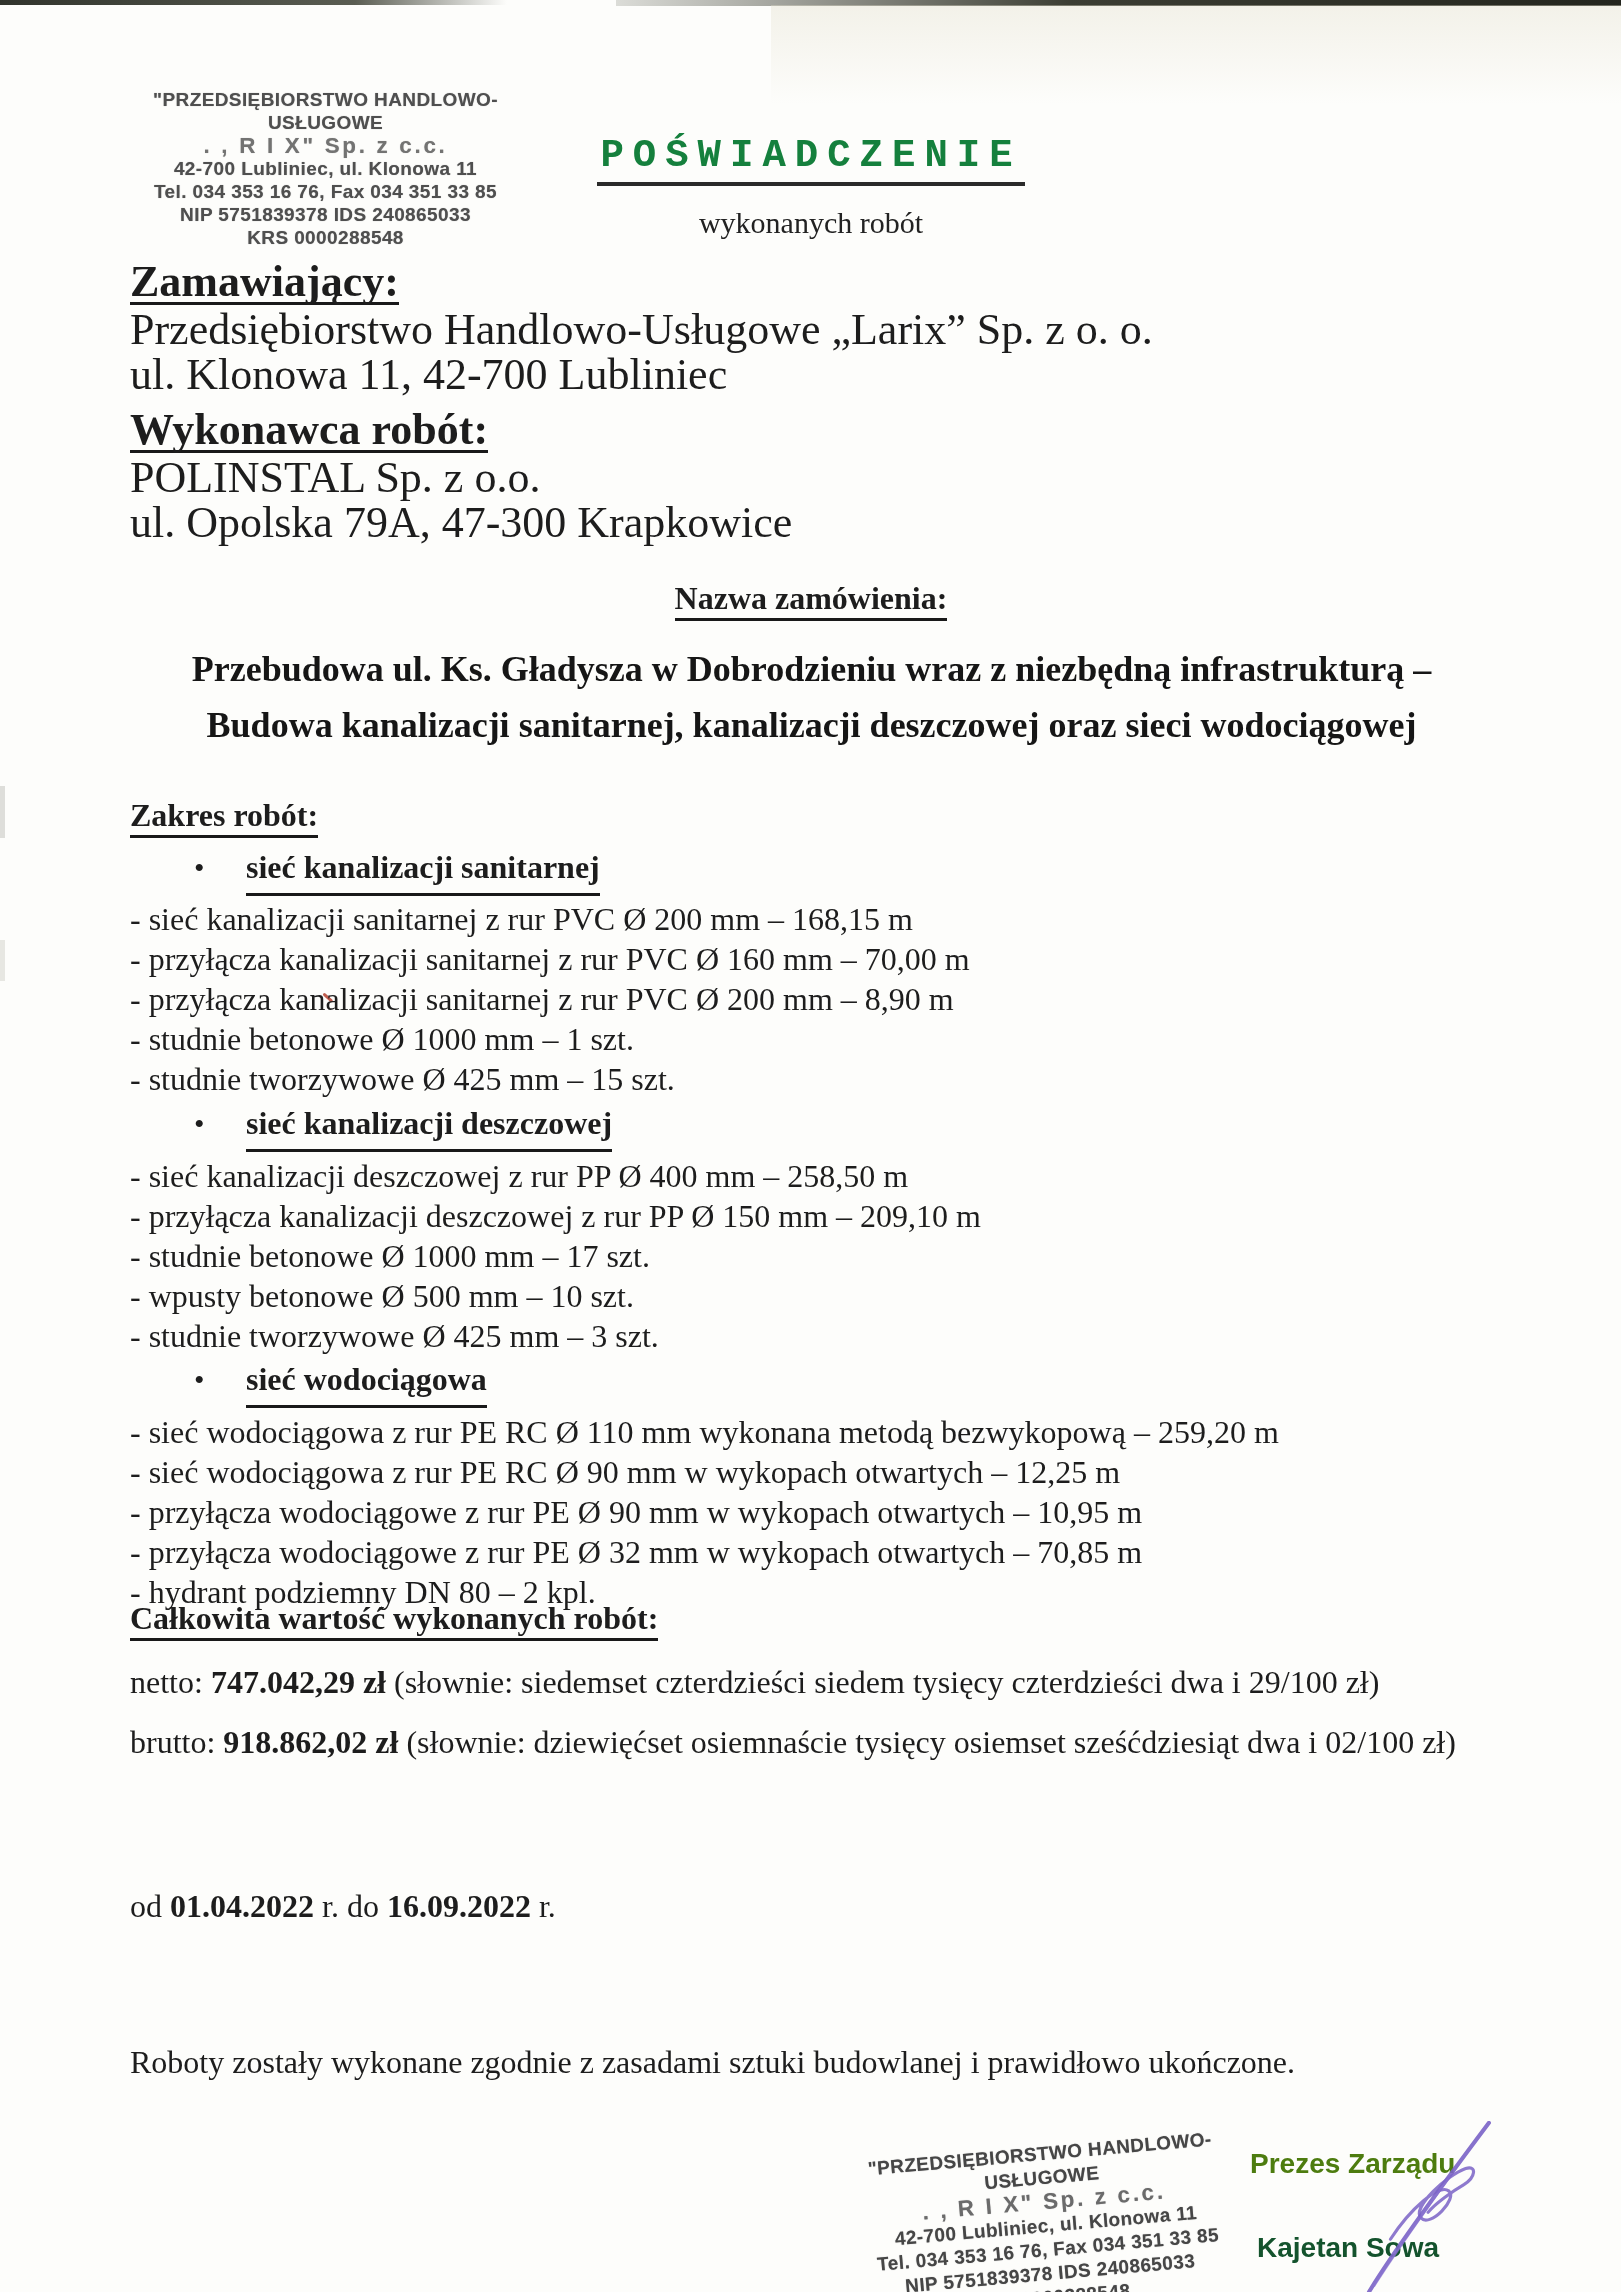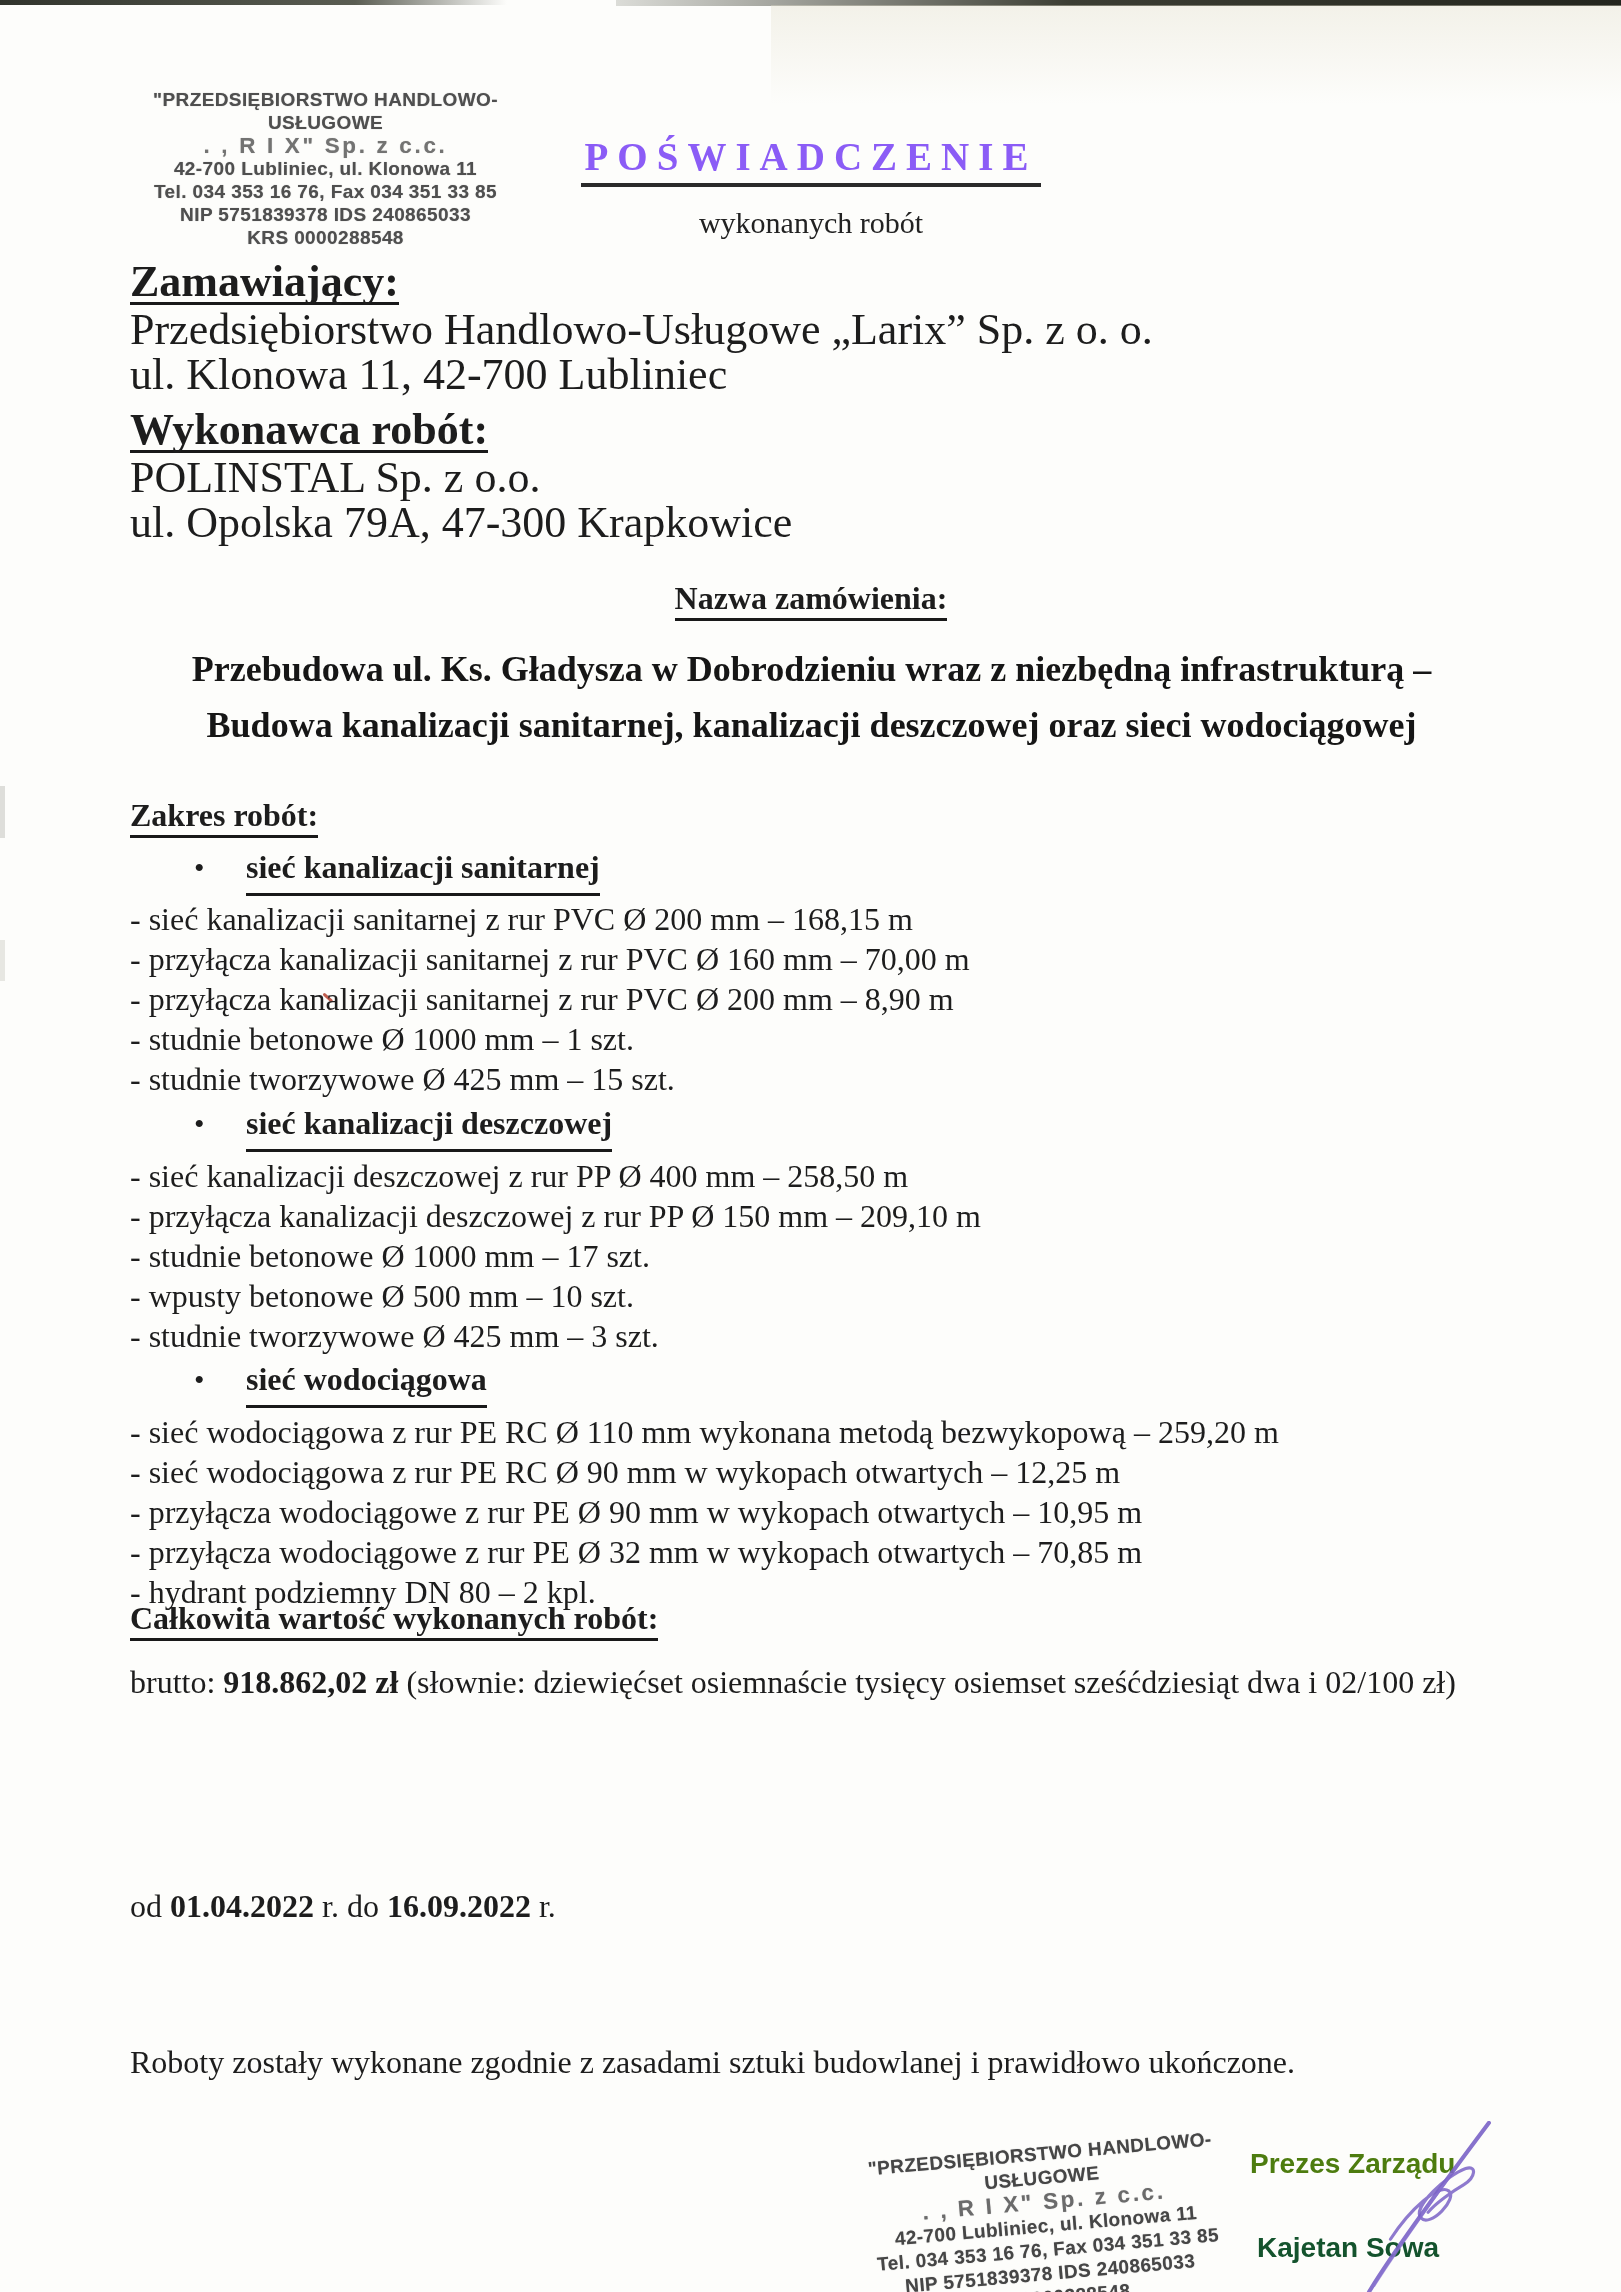--- a/index.html
+++ b/index.html
@@ -30,21 +30,21 @@
     letter-spacing:0.4px;opacity:.92;
   }
   .stamp-top{left:115px;top:88px;width:421px;font-size:19px;line-height:23px;}
   .stamp-bottom{left:831px;top:2142px;width:430px;font-size:19px;line-height:24px;
     transform:rotate(-5deg);color:#373737;}
   .stamp .l2{font-size:22.4px;letter-spacing:2.7px;opacity:.8;}
 
   
   .doc-title-wrap{left:0;top:134px;width:100%;text-align:center;}
   .doc-title{display:inline-block;font-size:39px;font-weight:700;letter-spacing:9px;
-    color:#8b5cf6;border-bottom:4.5px solid #2a2a2a;padding:0 3.6px 3.6px 3.6px;}
+    color:#15803d;border-bottom:4.5px solid #2a2a2a;padding:0 3.6px 3.6px 3.6px;font-family:Liberation Mono, monospace;}
   .doc-subtitle{left:0;top:206px;width:100%;text-align:center;font-size:30px;color:#222;}
 
   .h-u{display:inline-block;font-weight:700;border-bottom:3.6px solid #191919;padding-bottom:0.9px;}
   .sec{font-size:44px;line-height:39px;}
   .sec .line{margin-top:5.4px;}
 
   .sec-zamawiajacy{left:130px;top:262px;width:1075px;}
   .sec-wykonawca{left:130px;top:410px;width:1075px;}
 
   .nazwa-label-wrap{left:0;top:580px;width:100%;text-align:center;font-size:32px;}
@@ -146,20 +146,25 @@
     <div class="item">- sieć wodociągowa z rur PE RC Ø 110 mm wykonana metodą bezwykopową – 259,20 m</div>
     <div class="item">- sieć wodociągowa z rur PE RC Ø 90 mm w wykopach otwartych – 12,25 m</div>
     <div class="item">- przyłącza wodociągowe z rur PE Ø 90 mm w wykopach otwartych – 10,95 m</div>
     <div class="item">- przyłącza wodociągowe z rur PE Ø 32 mm w wykopach otwartych – 70,85 m</div>
     <div class="item">- hydrant podziemny DN 80 – 2 kpl.</div>
   </div>
 
   <div class="abs sec-total">
     <div><span class="h-u">Całkowita wartość wykonanych robót:</span></div>
     <div class="money-row">
+      <span>netto:</span>
+      <span class="bold">747.042,29 zł</span>
+      <span>(słownie: siedemset czterdzieści siedem tysięcy czterdzieści dwa i 29/100 zł)</span>
+    </div>
+    <div class="money-row">
       <span>brutto:</span>
       <span class="bold">918.862,02 zł</span>
       <span>(słownie: dziewięćset osiemnaście tysięcy osiemset sześćdziesiąt dwa i 02/100 zł)</span>
     </div>
   </div>
 
   <div class="abs sec-okres">
     <div class="okres-value">
       <span>od</span>
       <span class="bold">01.04.2022</span>

